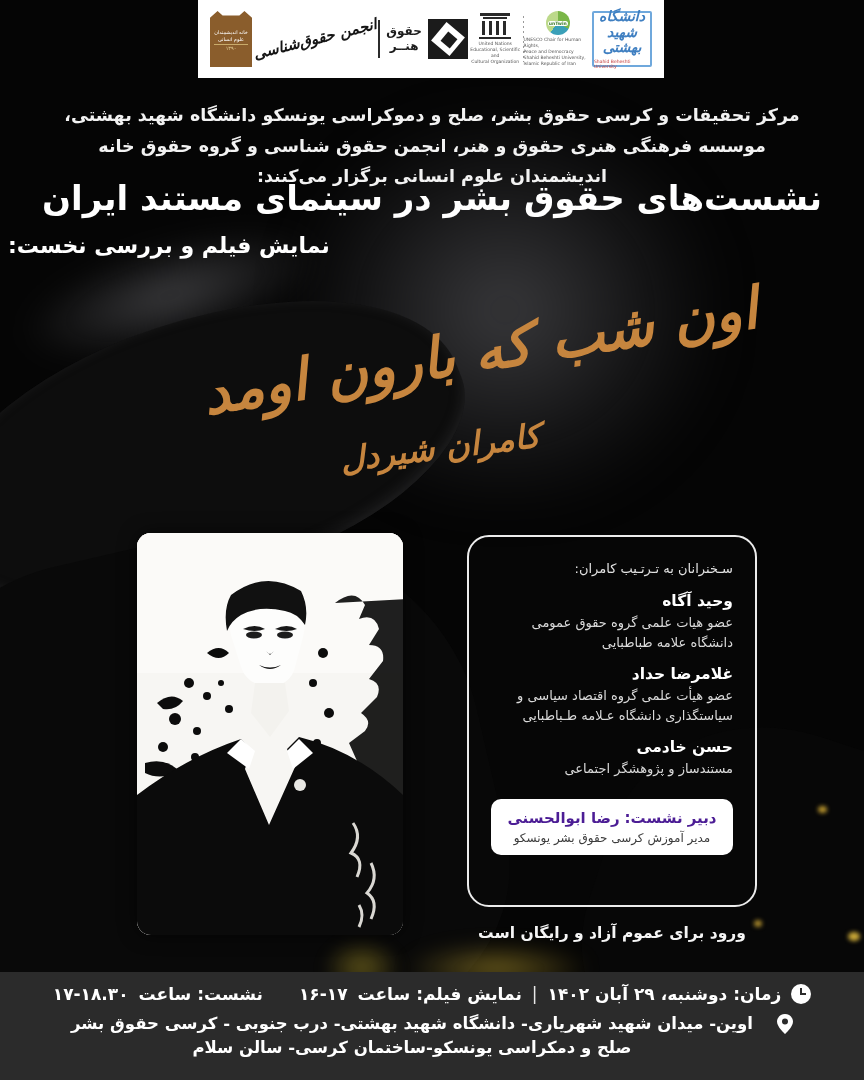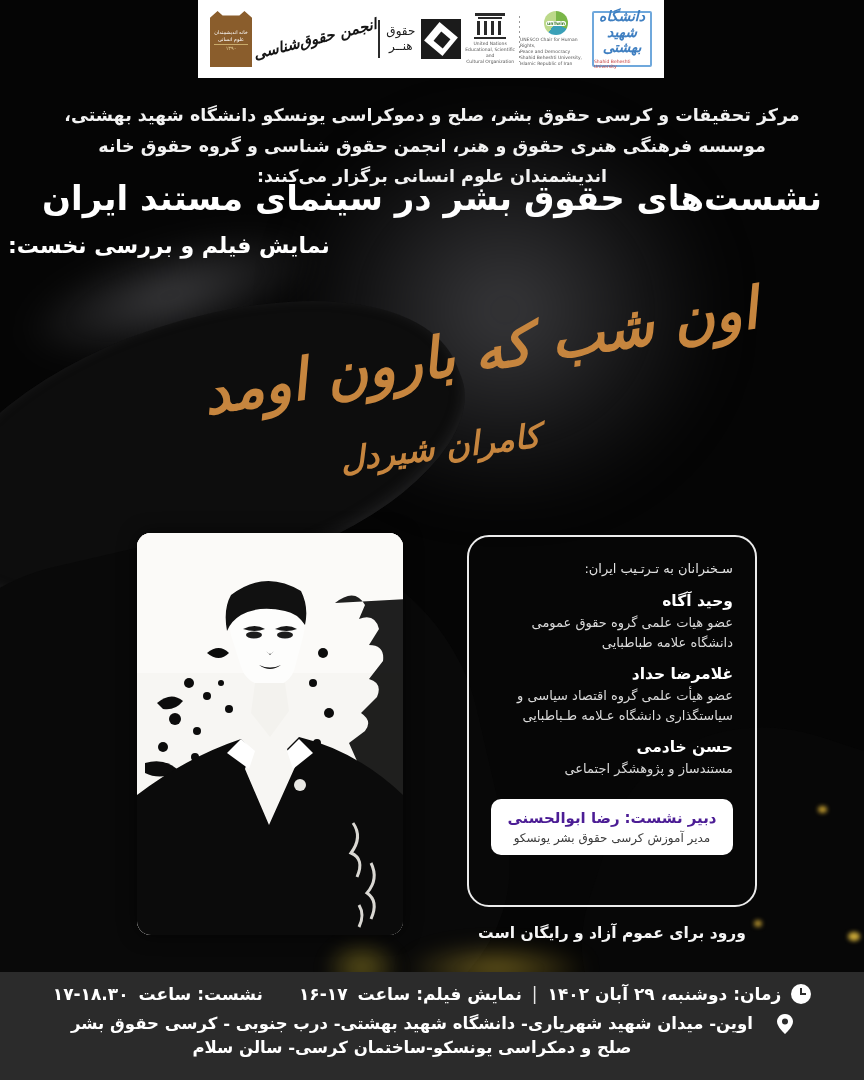--- a/index.html
+++ b/index.html
@@ -35,21 +35,21 @@
   .logo{ display:flex; flex-direction:column; align-items:center; justify-content:center; }
   .thinkers-emblem{ width:42px; height:56px; background:#8a5d2c; color:#fff;
     clip-path:polygon(18% 0,30% 8%,70% 8%,82% 0,100% 12%,100% 100%,0 100%,0 12%);
     display:flex; flex-direction:column; align-items:center; justify-content:center; text-align:center; }
   .thinkers-emblem .fa{ font-size:5px; line-height:1.3; padding:2px; }
   .thinkers-emblem .yr{ font-size:5px; color:#e8d49a; border-top:1px solid #c9ab6a; width:80%; }
   .assoc-callig{ font-size:15px; font-weight:bold; font-style:italic; color:#141414;
     transform:rotate(-14deg); letter-spacing:-1px; white-space:nowrap; }
   .artlaw{ flex-direction:row; gap:6px; align-items:center; }
   .artlaw .bar{ width:2px; height:38px; background:#2b2b2b; }
-  .artlaw .txt{ text-align:center; font-weight:normal; color:#1d1d1d; font-size:12px; line-height:1.25; }
+  .artlaw .txt{ text-align:center; font-weight:bold; color:#1d1d1d; font-size:12px; line-height:1.25; }
   .artlaw .sq{ width:40px; height:40px; background:#1b1b1b; position:relative; overflow:hidden; }
   .artlaw .sq .diamond{ position:absolute; left:8px; top:8px; width:24px; height:24px; background:#fff; transform:rotate(40deg); }
   .artlaw .sq .inner{ position:absolute; left:15px; top:15px; width:12px; height:12px; background:#1b1b1b; transform:rotate(40deg); }
   .unesco .temple{ width:34px; height:26px; position:relative; }
   .unesco .roofline{ position:absolute; top:0; left:2px; right:2px; height:3px; background:#2a2a2a; }
   .unesco .ped{ position:absolute; top:4px; left:5px; right:5px; height:2px; background:#2a2a2a; }
   .unesco .cols{ position:absolute; top:8px; left:4px; right:4px; bottom:4px;
     background:repeating-linear-gradient(90deg,#2a2a2a 0 3px,transparent 3px 7px); }
   .unesco .base{ position:absolute; bottom:0; left:1px; right:1px; height:2px; background:#2a2a2a; }
   .tiny-caption{ font-size:4.5px; color:#555; text-align:center; line-height:1.3; white-space:pre-line; margin-top:2px; }
@@ -234,21 +234,21 @@
 
       <g stroke="#f1efe9" stroke-width="3" fill="none" opacity=".9">
         <path d="M216 290 q10 14 -2 30 q14 6 6 24"></path>
         <path d="M234 330 q8 16 -4 30 q12 8 4 26"></path>
         <path d="M222 372 q6 10 0 22"></path>
       </g>
     </svg>
   </div>
 
   <div class="panel">
-    <div class="panel-header">سـخنرانان به تـرتـیب ایران:</div>
+    <div class="panel-header">سـخنرانان به تـرتـیب کامران:</div>
 
     <div>
       <div class="spk-name">وحید آگاه</div>
       <div class="spk-desc">عضو هیات علمی گروه حقوق عمومی دانشگاه علامه طباطبایی</div>
     </div>
     <div>
       <div class="spk-name">غلامرضا حداد</div>
       <div class="spk-desc">عضو هیأت علمی گروه اقتصاد سیاسی و سیاستگذاری دانشگاه عـلامه طـباطبایی</div>
     </div>
     <div>

